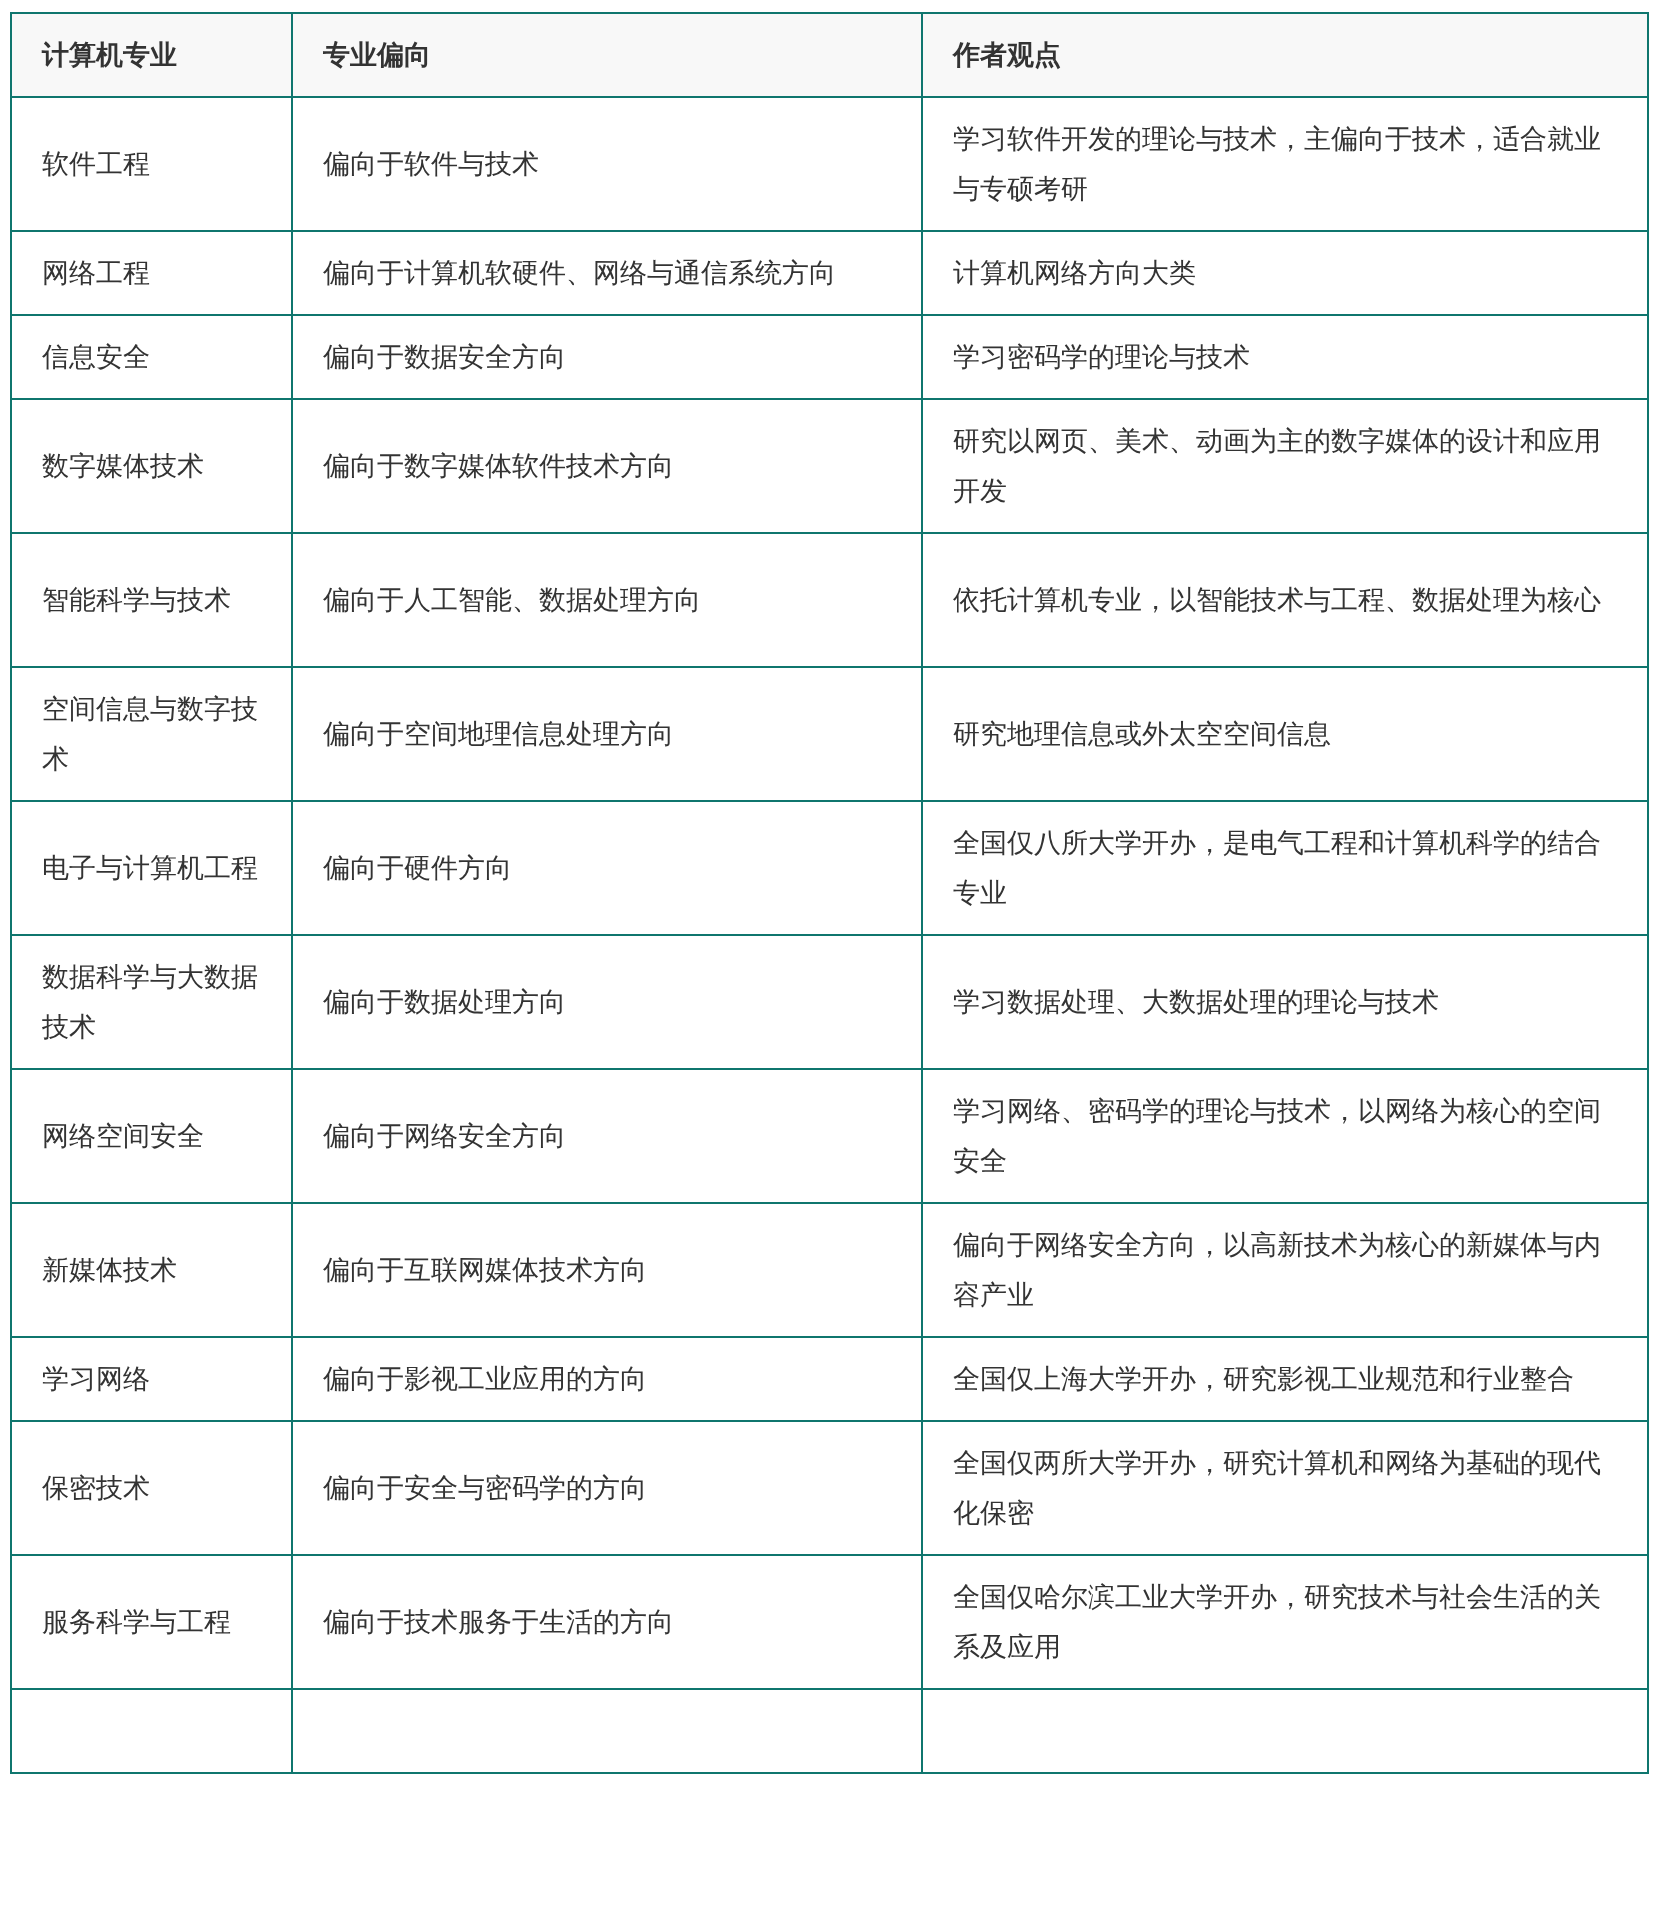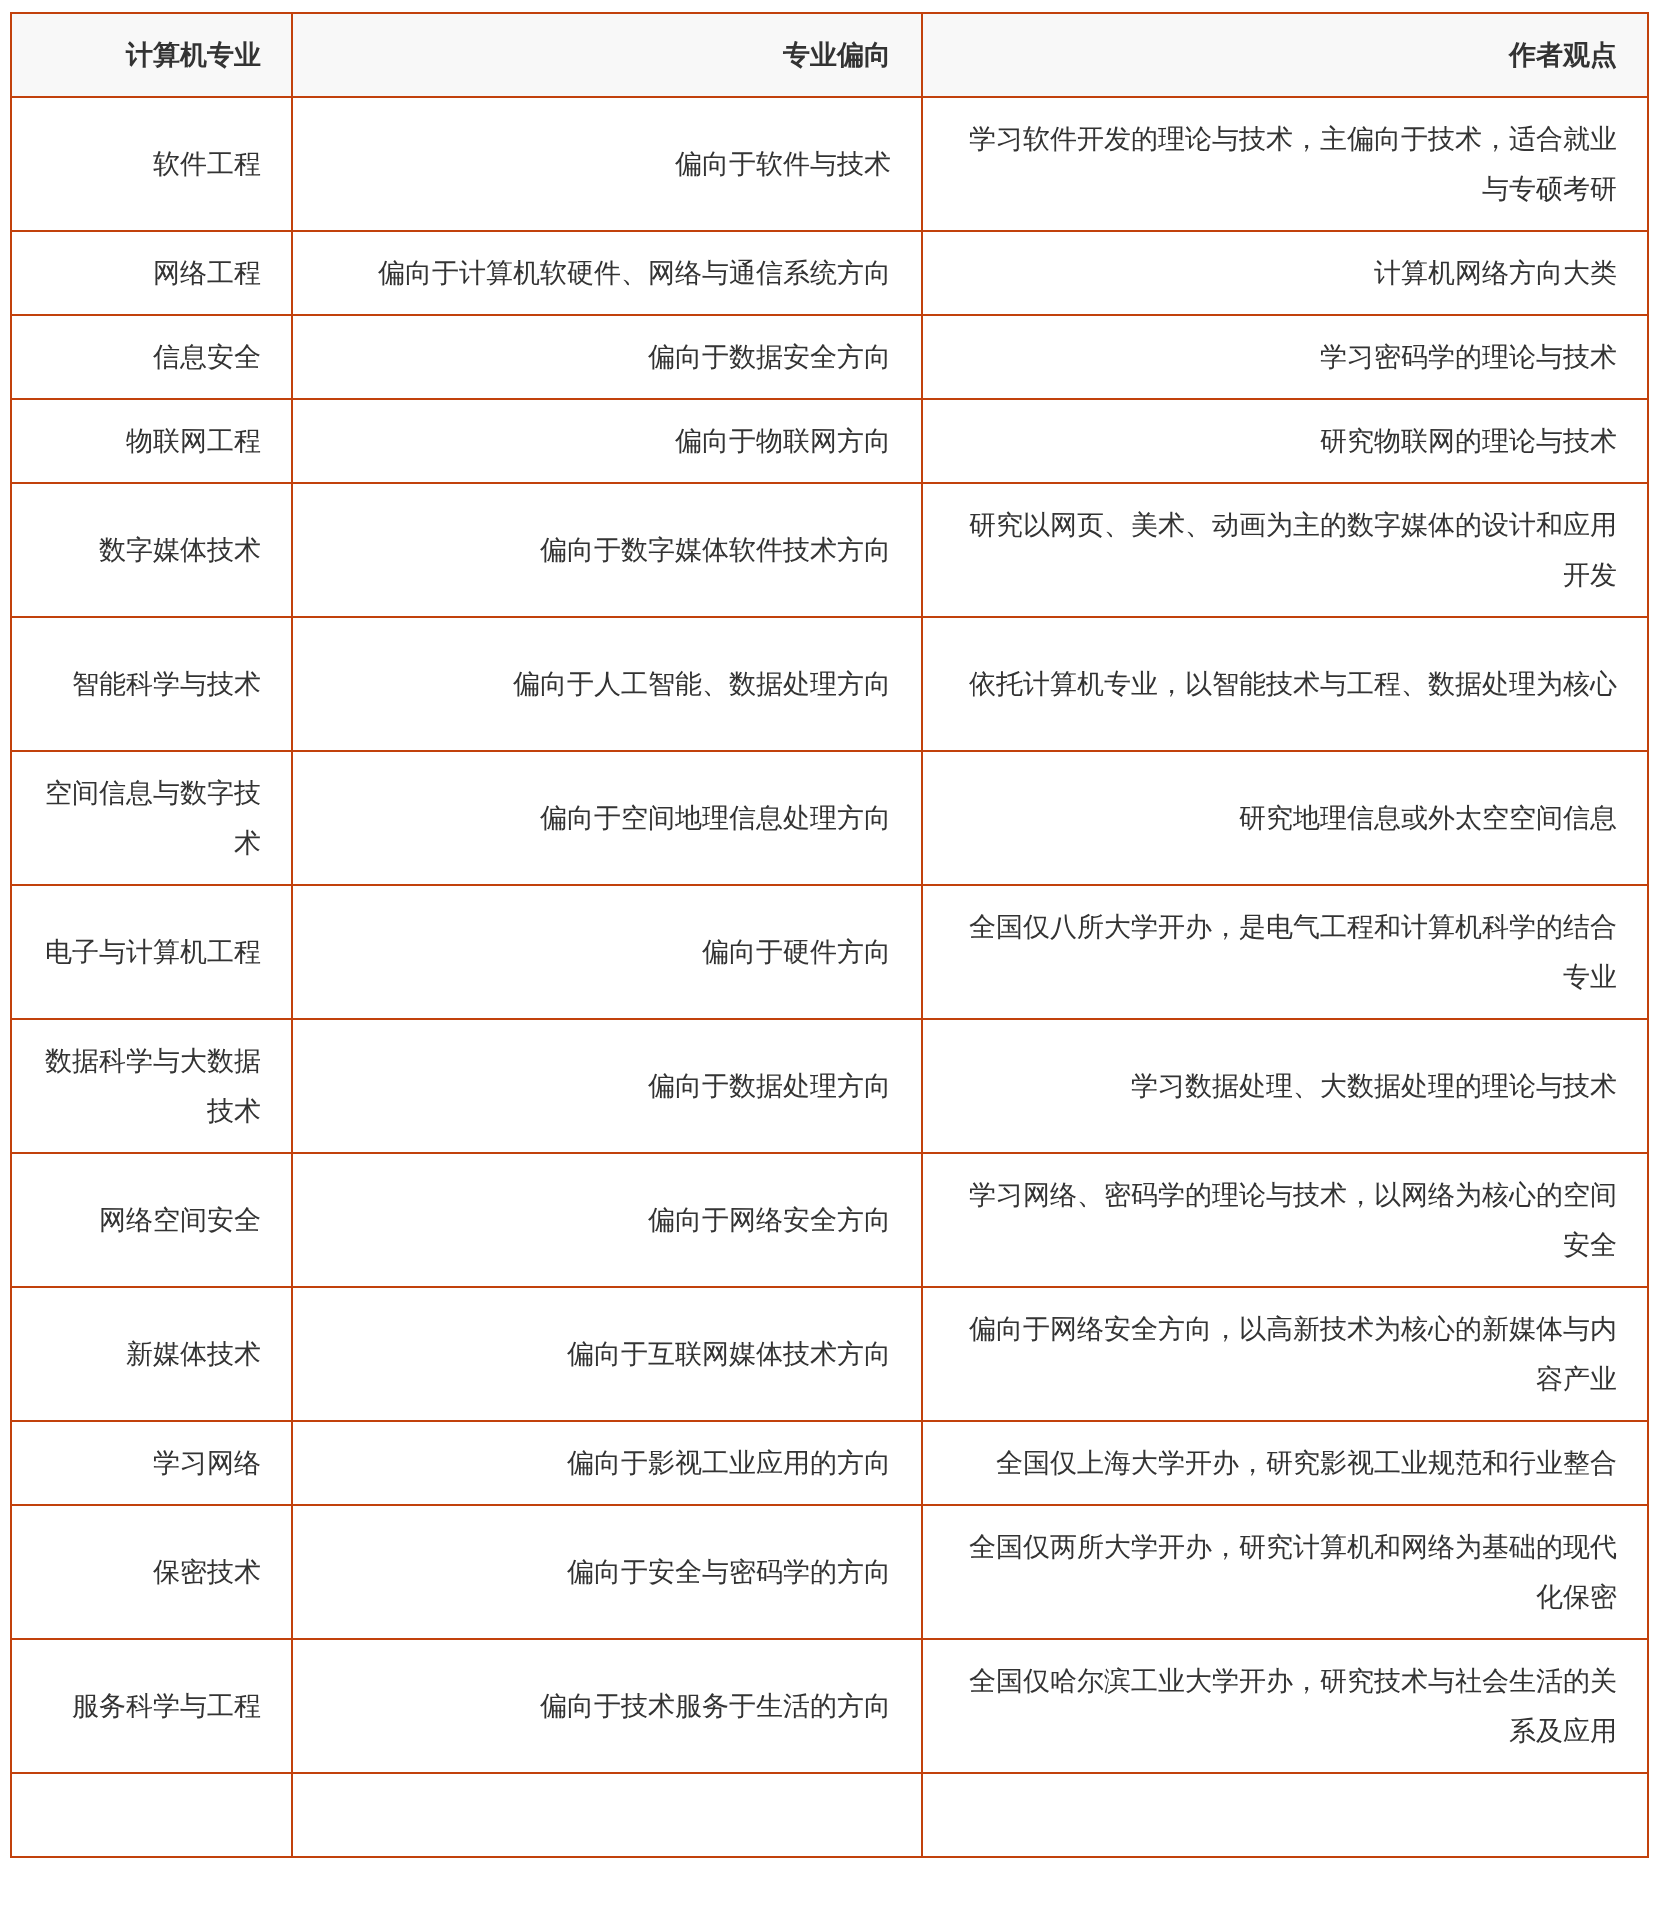--- a/index.html
+++ b/index.html
@@ -21,22 +21,22 @@
       top: 12px;
       width: 1637px;
     }
     table.majors {
       border-collapse: collapse;
       table-layout: fixed;
       width: 1637px;
     }
     table.majors th,
     table.majors td {
-      border: 2px solid #c2410c;
-      text-align: right;
+      border: 2px solid #0f766e;
+      text-align: left;
       vertical-align: middle;
       font-size: 27px;
       line-height: 50px;
       padding: 15px 30px;
       box-sizing: border-box;
       word-break: break-all;
       overflow: hidden;
     }
     table.majors th {
       background: #f8f8f8;
@@ -80,25 +80,20 @@
       </tr>
       <tr class="h1">
         <td>网络工程</td>
         <td>偏向于计算机软硬件、网络与通信系统方向</td>
         <td>计算机网络方向大类</td>
       </tr>
       <tr class="h1">
         <td>信息安全</td>
         <td>偏向于数据安全方向</td>
         <td>学习密码学的理论与技术</td>
-      </tr>
-      <tr class="h1">
-        <td>物联网工程</td>
-        <td>偏向于物联网方向</td>
-        <td>研究物联网的理论与技术</td>
       </tr>
       <tr class="h2">
         <td>数字媒体技术</td>
         <td>偏向于数字媒体软件技术方向</td>
         <td>研究以网页、美术、动画为主的数字媒体的设计和应用开发</td>
       </tr>
       <tr class="h2">
         <td>智能科学与技术</td>
         <td>偏向于人工智能、数据处理方向</td>
         <td>依托计算机专业，以智能技术与工程、数据处理为核心</td>

